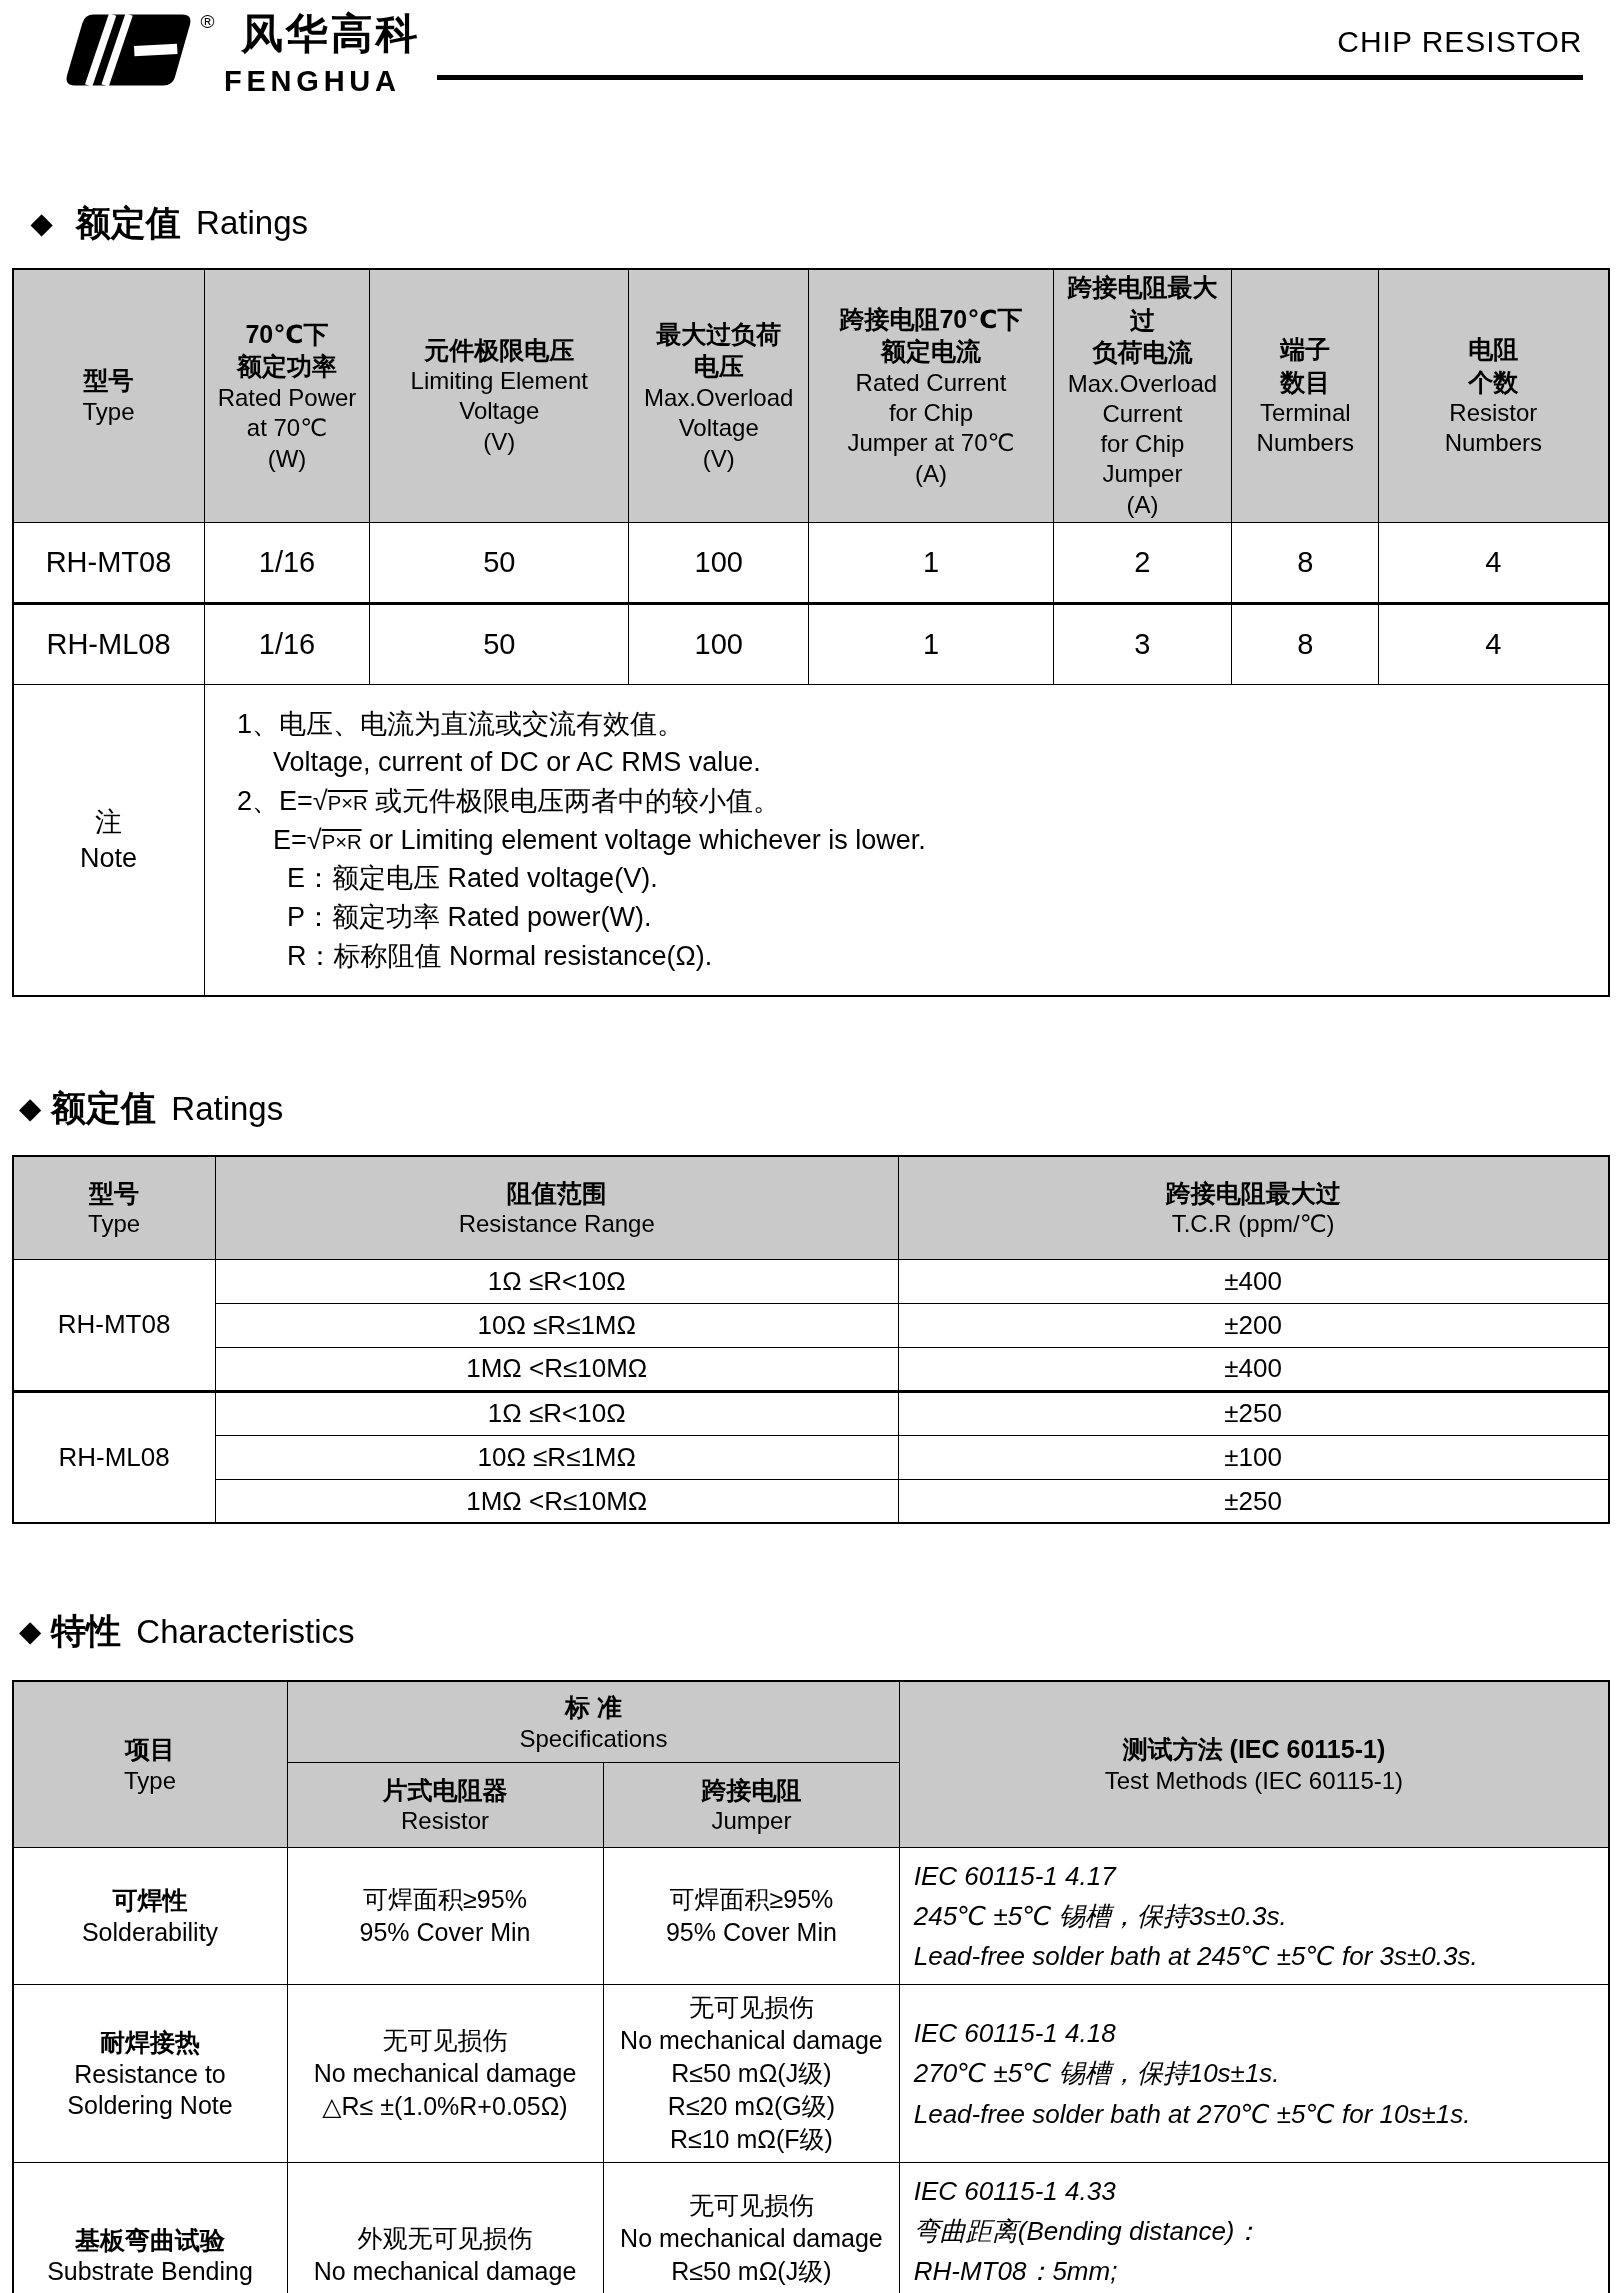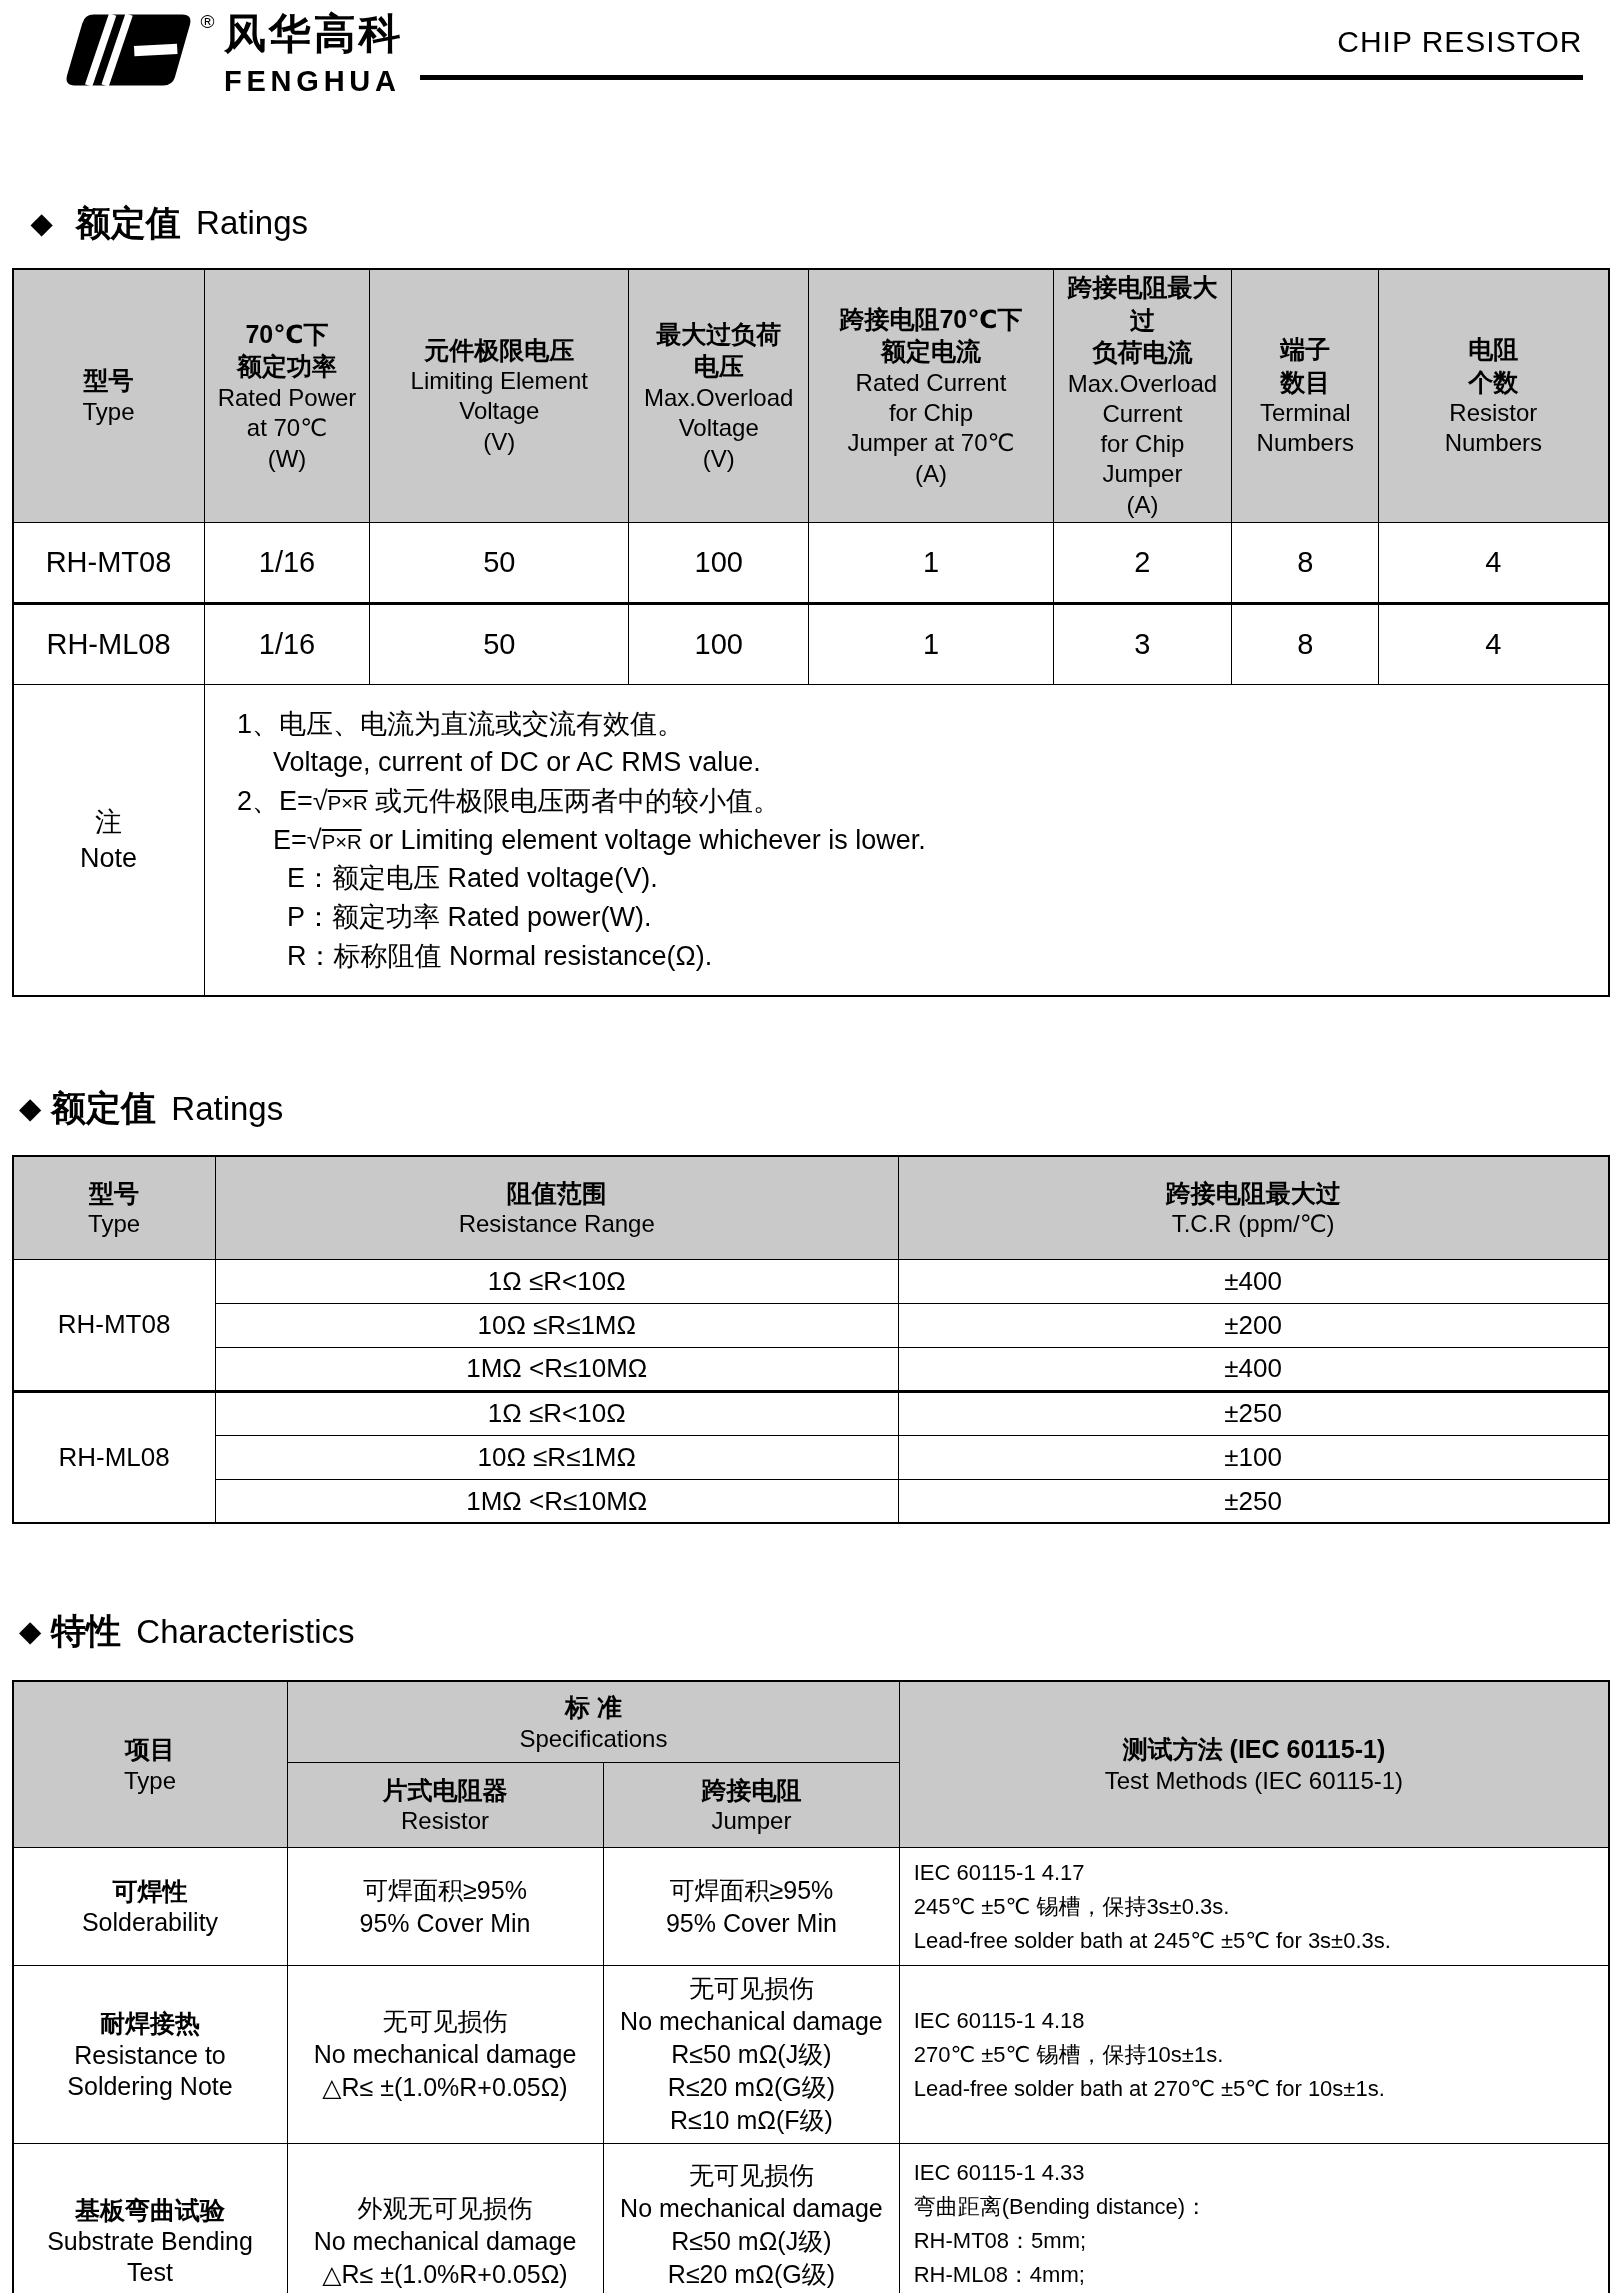--- a/index.html
+++ b/index.html
@@ -9,21 +9,21 @@
     color:#000;
   }
   .page { padding:0 11.5px; }
 
   
   .page-header { display:flex; align-items:flex-start; padding:11.5px 27px 0 46px; height:92px; }
   .logo-wrap { display:flex; align-items:flex-start; }
   .logo-icon svg { display:block; }
   .reg-mark { font-size:19px; line-height:1; margin:0 3.8px 0 1.9px; }
   .brand { margin-left:5.7px; }
-  .brand-zh { font-size:42px; font-weight:bold; letter-spacing:2.9px; line-height:1.05; }
+  .brand-zh { font-size:42px; font-weight:bold; letter-spacing:2.9px; line-height:1.05;margin-left:17px; }
   .brand-en { font-size:29px; font-weight:bold; letter-spacing:4.8px; line-height:1.05; margin-top:10px; }
   .header-rule { flex:1; margin-left:17px; height:63px; border-bottom:5.7px solid #000;
                  display:flex; align-items:flex-end; justify-content:flex-end; }
   .doc-title { font-size:30px; letter-spacing:1px; padding-bottom:16px; }
 
   
   .section-title { display:flex; align-items:center; }
   .diamond { font-size:29px; line-height:1; }
   .title-zh { font-size:35px; font-weight:bold; margin-left:9.6px; }
   .title-en { font-size:33px; margin-left:15.3px; }
@@ -65,22 +65,22 @@
 
   
   .t3 .tier1 th { height:76px; }
   .t3 .tier2 th { height:80px; }
   .t3 .r1 { height:113px;padding-left:36px; }
   .t3 .r2 { height:178px; }
   .t3 .r3 { height:195px; }
   .t3 .item-cell .hzh { font-size:25px; }
   .t3 .item-cell .hen { font-size:25px; font-weight:normal; }
   .spec-cell { font-size:25px; white-space:pre-line; line-height:1.32; }
-  .test-cell { text-align:left; font-size:22px; white-space:pre-line; line-height:1.55;
-               padding:7.6px 7.6px 7.6px 13.4px; vertical-align:middle; }
+  .test-cell { text-align:left; font-size:26px; white-space:pre-line; line-height:1.55;
+               padding:7.6px 7.6px 7.6px 13.4px; vertical-align:middle;font-style:italic; }
 </style>
 </head>
 <body>
 
 <div class="page">
 
   <div class="page-header">
     <div class="logo-wrap">
       <span class="logo-icon">
         <svg width="141" height="76" viewBox="0 0 111 60">

